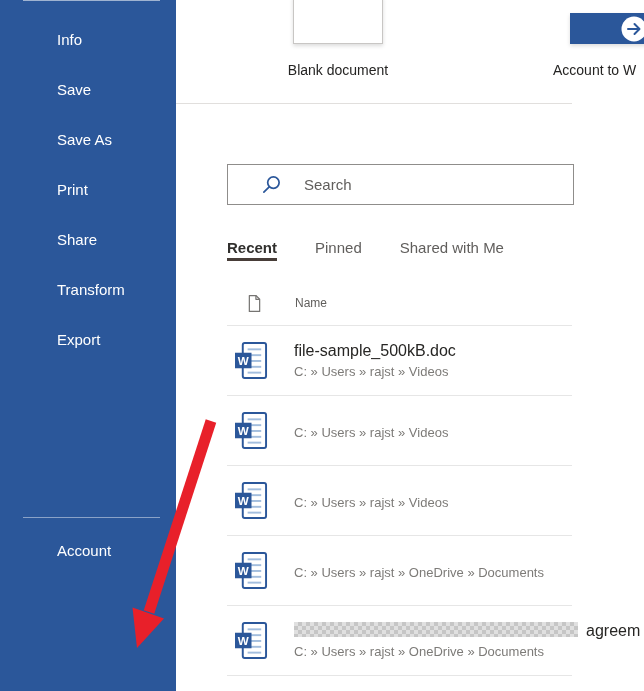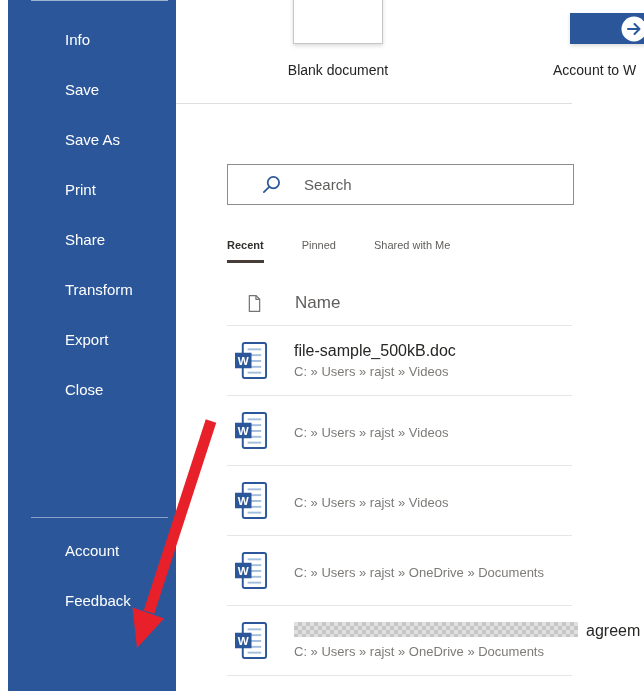--- a/index.html
+++ b/index.html
@@ -5,21 +5,21 @@
   * { box-sizing: border-box; margin: 0; padding: 0; }
   html, body { width: 644px; height: 691px; overflow: hidden; }
   body {
     position: relative;
     font-family: "Liberation Sans", sans-serif;
     background: #ffffff;
   }
 
   
   .sidebar {
-    position: absolute; left: 8px; top: 0; width: 176px; height: 691px;
+    position: absolute; left: 0; top: 0; width: 176px; height: 691px;
     background: #2b579a;
   }
   .sidebar-top-line {
     position: absolute; left: 23px; top: 0; width: 137px; height: 1px;
     background: rgba(255,255,255,.55);
   }
   .nav-top { position: absolute; top: 15px; left: 0; right: 0; }
   .nav-bottom { position: absolute; top: 526px; left: 0; right: 0; }
   .nav-item {
     height: 50px; line-height: 50px; padding-left: 57px;
@@ -65,33 +65,33 @@
   .search-box input {
     flex: 1; border: none; outline: none; background: transparent;
     padding-left: 22px; font-size: 15px; color: #444;
     font-family: "Liberation Sans", sans-serif;
   }
   .search-box input::placeholder { color: #605e5c; opacity: 1; }
 
   
   .tabs { position: absolute; left: 51px; top: 239px; display: flex; }
   .tab {
-    font-size: 11px; color: #605e5c; margin-right: 38px;
-    padding-bottom: 12px; position: relative; cursor: pointer; white-space: nowrap;
+    font-size: 15px; color: #605e5c; margin-right: 38px;
+    padding-bottom: 5px; position: relative; cursor: pointer; white-space: nowrap;
   }
   .tab.active { color: #31302e; font-weight: bold; }
   .tab.active::after {
     content: ""; position: absolute; left: 0; right: 0; bottom: 0; height: 3px;
     background: #473d38;
   }
 
   
   .list-header { position: absolute; left: 51px; top: 292px; height: 22px; display: flex; align-items: center; }
   .doc-icon { margin-left: 20px; display: flex; align-items: center; }
-  .name-label { margin-left: 33px; font-size: 17px; color: #605e5c; }
+  .name-label { margin-left: 33px; font-size: 12px; color: #605e5c; }
 
   
   .rows { position: absolute; left: 51px; right: 0; top: 325px; border-top: 1px solid #e6e6e6; }
   .row {
     height: 70px; border-bottom: 1px solid #e6e6e6;
     display: flex; align-items: center; cursor: pointer;
   }
   .word-icon { margin-left: 8px; flex: 0 0 auto; display: flex; align-items: center; }
   .row-text { margin-left: 26px; overflow: visible; white-space: nowrap; }
   .row-title { font-size: 16px; color: #272624; white-space: nowrap; }
@@ -110,26 +110,24 @@
 <div class="sidebar">
   <div class="sidebar-top-line"></div>
   <nav class="nav-top">
     <div class="nav-item">Info</div>
     <div class="nav-item">Save</div>
     <div class="nav-item">Save As</div>
     <div class="nav-item">Print</div>
     <div class="nav-item">Share</div>
     <div class="nav-item">Transform</div>
     <div class="nav-item">Export</div>
-    <div class="nav-item">Close</div>
   </nav>
   <div class="sidebar-divider"></div>
   <nav class="nav-bottom">
     <div class="nav-item">Account</div>
-    <div class="nav-item">Feedback</div>
   </nav>
 </div>
 
 <div class="main">
 
   <div class="card-blank"></div>
   <div class="label-blank">Blank document</div>
 
   <div class="card-welcome">
     <div class="welcome-circle">

